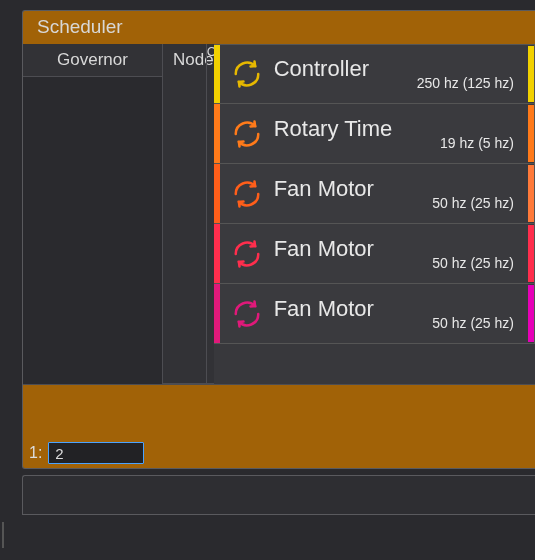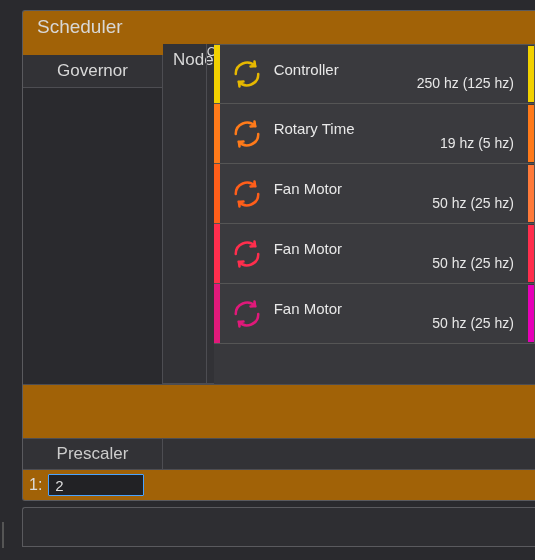--- a/index.html
+++ b/index.html
@@ -63,21 +63,20 @@
     color: #c8c8c8;
   }
   .body {
     display: flex;
     height: 340px;
   }
   .gov-col {
     flex: 0 0 140px;
     border-right: 1px solid #4d4d52;
     background: #2a2a2e;
-    margin-top: 11px;
   }
   .gov-head {
     text-align: center;
     font-size: 17px;
     padding: 6px 0;
     color: #d8d8d8;
     border-bottom: 1px solid #4d4d52;
     background: #323236;
   }
   .node-col {
@@ -127,21 +126,21 @@
     flex: 0 0 54px;
     display: flex;
     align-items: center;
     justify-content: center;
   }
   .node-icon svg { width: 30px; height: 30px; }
   .node-main {
     flex: 1;
     display: flex;
     align-items: center;
-    font-size: 15px;
+    font-size: 22px;
     color: #e8e8e8;
     padding-bottom: 10px;
   }
   .node-hz {
     position: absolute;
     right: 20px;
     bottom: 12px;
     font-size: 14px;
     color: #e8e8e8;
     text-align: right;
@@ -300,23 +299,20 @@
     <div class="node-main">Fan Motor</div>
     <div class="node-hz">50 hz (25 hz)</div>
     <div class="side-mark" style="background:#e600b8"></div>
   </div>
           </div>
       </div>
     </div>
 
     <div class="spacer"></div>
 
-    <div class="prescaler-head">
-      <div class="gov-col2">Prescaler</div>
-    </div>
 
     <div class="prescaler-row">
       <span class="lbl">1:</span>
       <input class="prescaler-input" value="2" style="">
     </div>
   </div>
 
   <div class="bottom-panel"></div>
 </div>
 

